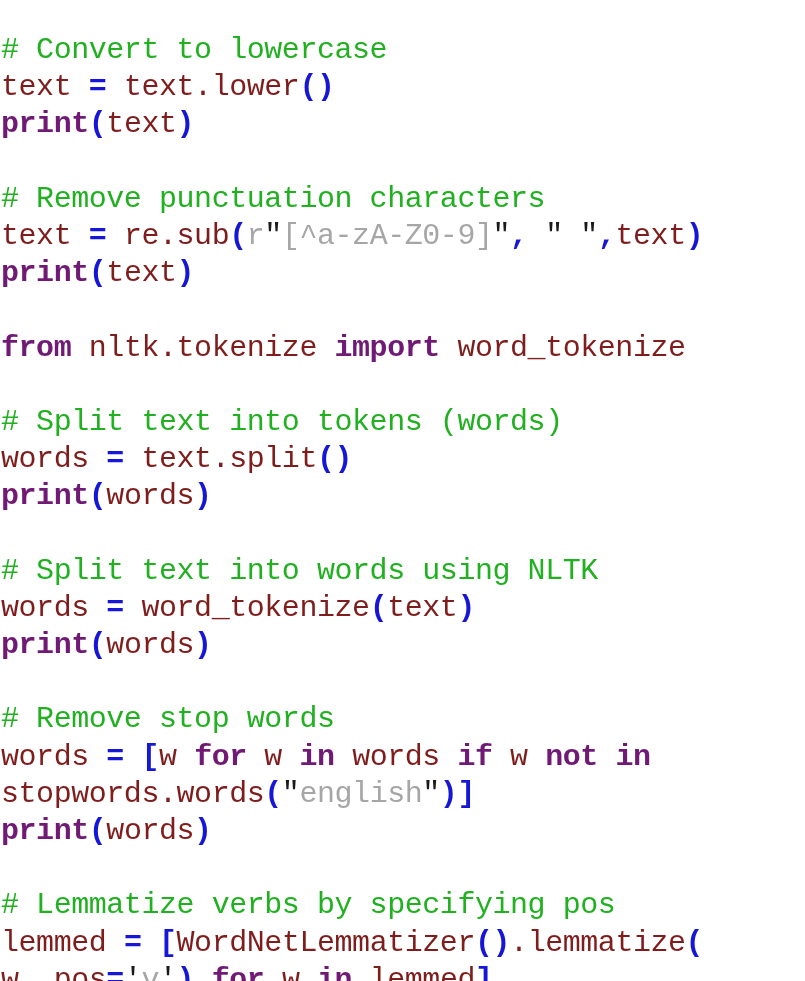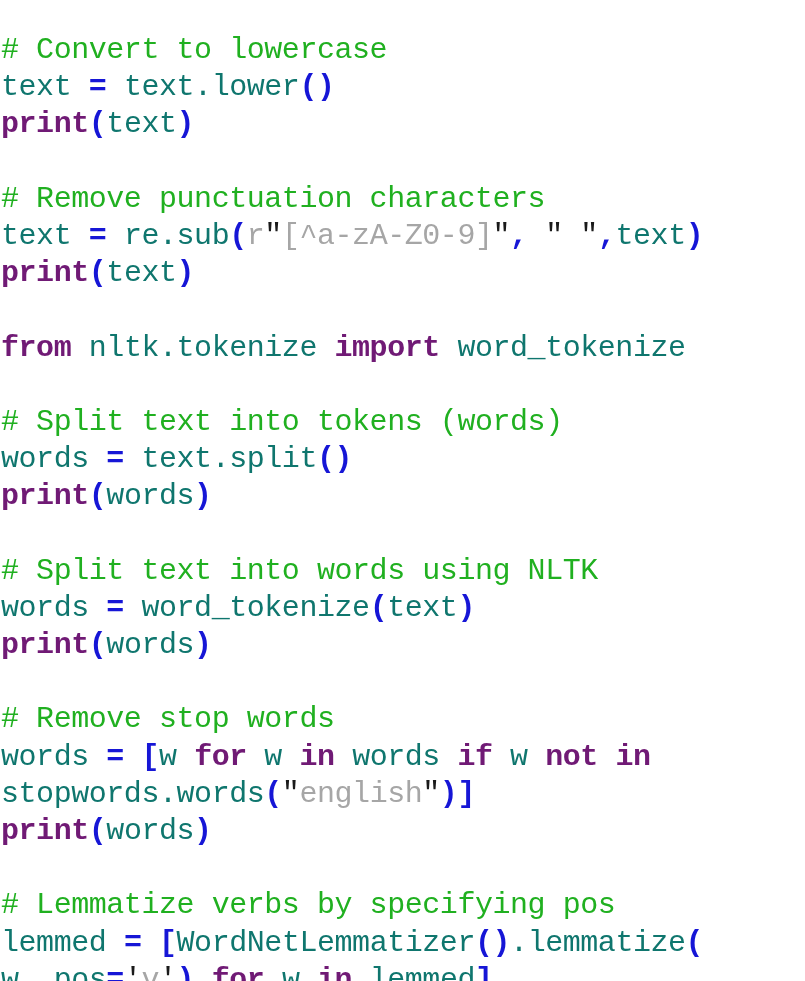--- a/index.html
+++ b/index.html
@@ -27,21 +27,21 @@
   .line {
     height: 37.2px;
     white-space: pre;
   }
   .line.blank { height: 37.2px; }
 
   
   .cm  { color: #20b020; }            
   .kw  { color: #701a75; font-weight: bold; }  
   .op  { color: #1616d6; font-weight: bold; }  
-  .id  { color: #0f766e; }            
+  .id  { color: #7f1d1d; }            
   .st  { color: #a6a6a6; }            
   .qt  { color: #1a1a1a; }            
 </style>
 </head>
 <body>
 
 <div id="page">
   <pre id="code"><div class="line"><span class="cm"># Convert to lowercase</span></div><div class="line"><span class="id">text </span><span class="op">=</span><span class="id"> text.lower</span><span class="op">()</span></div><div class="line"><span class="kw">print</span><span class="op">(</span><span class="id">text</span><span class="op">)</span></div><div class="line blank">&nbsp;</div><div class="line"><span class="cm"># Remove punctuation characters</span></div><div class="line"><span class="id">text </span><span class="op">=</span><span class="id"> re.sub</span><span class="op">(</span><span class="st">r</span><span class="qt">"</span><span class="st">[^a-zA-Z0-9]</span><span class="qt">"</span><span class="op">,</span><span class="id"> </span><span class="qt">"</span><span class="st"> </span><span class="qt">"</span><span class="op">,</span><span class="id">text</span><span class="op">)</span></div><div class="line"><span class="kw">print</span><span class="op">(</span><span class="id">text</span><span class="op">)</span></div><div class="line blank">&nbsp;</div><div class="line"><span class="kw">from</span><span class="id"> nltk.tokenize </span><span class="kw">import</span><span class="id"> word_tokenize</span></div><div class="line blank">&nbsp;</div><div class="line"><span class="cm"># Split text into tokens (words)</span></div><div class="line"><span class="id">words </span><span class="op">=</span><span class="id"> text.split</span><span class="op">()</span></div><div class="line"><span class="kw">print</span><span class="op">(</span><span class="id">words</span><span class="op">)</span></div><div class="line blank">&nbsp;</div><div class="line"><span class="cm"># Split text into words using NLTK</span></div><div class="line"><span class="id">words </span><span class="op">=</span><span class="id"> word_tokenize</span><span class="op">(</span><span class="id">text</span><span class="op">)</span></div><div class="line"><span class="kw">print</span><span class="op">(</span><span class="id">words</span><span class="op">)</span></div><div class="line blank">&nbsp;</div><div class="line"><span class="cm"># Remove stop words</span></div><div class="line"><span class="id">words </span><span class="op">=</span><span class="id"> </span><span class="op">[</span><span class="id">w </span><span class="kw">for</span><span class="id"> w </span><span class="kw">in</span><span class="id"> words </span><span class="kw">if</span><span class="id"> w </span><span class="kw">not</span><span class="id"> </span><span class="kw">in</span></div><div class="line"><span class="id">stopwords.words</span><span class="op">(</span><span class="qt">"</span><span class="st">english</span><span class="qt">"</span><span class="op">)]</span></div><div class="line"><span class="kw">print</span><span class="op">(</span><span class="id">words</span><span class="op">)</span></div><div class="line blank">&nbsp;</div><div class="line"><span class="cm"># Lemmatize verbs by specifying pos</span></div><div class="line"><span class="id">lemmed </span><span class="op">=</span><span class="id"> </span><span class="op">[</span><span class="id">WordNetLemmatizer</span><span class="op">()</span><span class="id">.lemmatize</span><span class="op">(</span></div><div class="line"><span class="id">w, pos</span><span class="op">=</span><span class="qt">'</span><span class="st">v</span><span class="qt">'</span><span class="op">)</span><span class="id"> </span><span class="kw">for</span><span class="id"> w </span><span class="kw">in</span><span class="id"> lemmed</span><span class="op">]</span></div></pre>
 </div>
 

